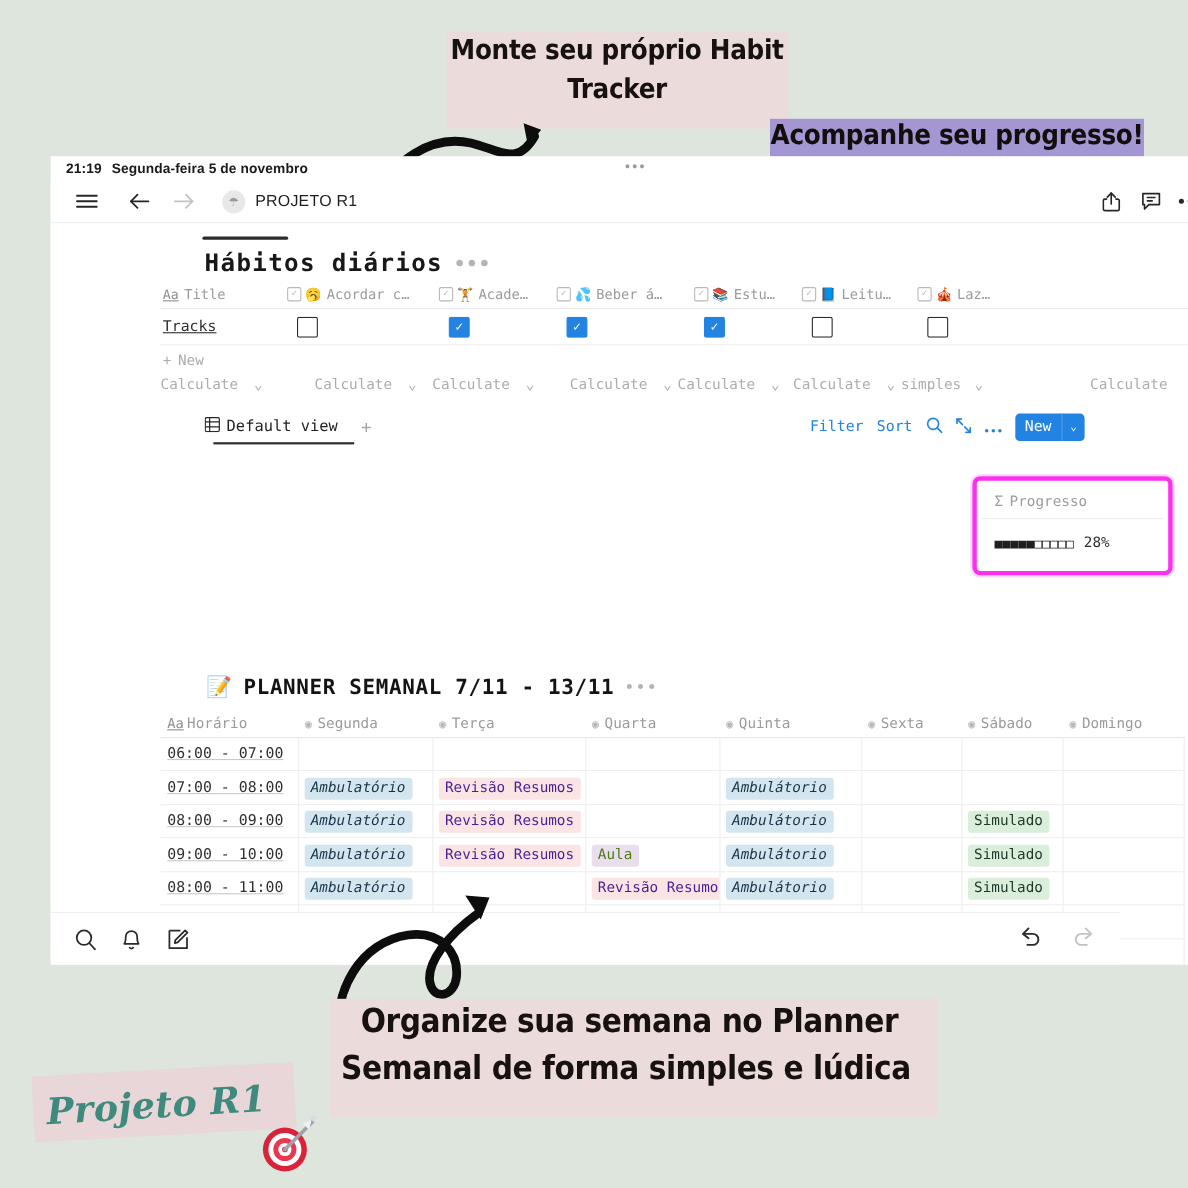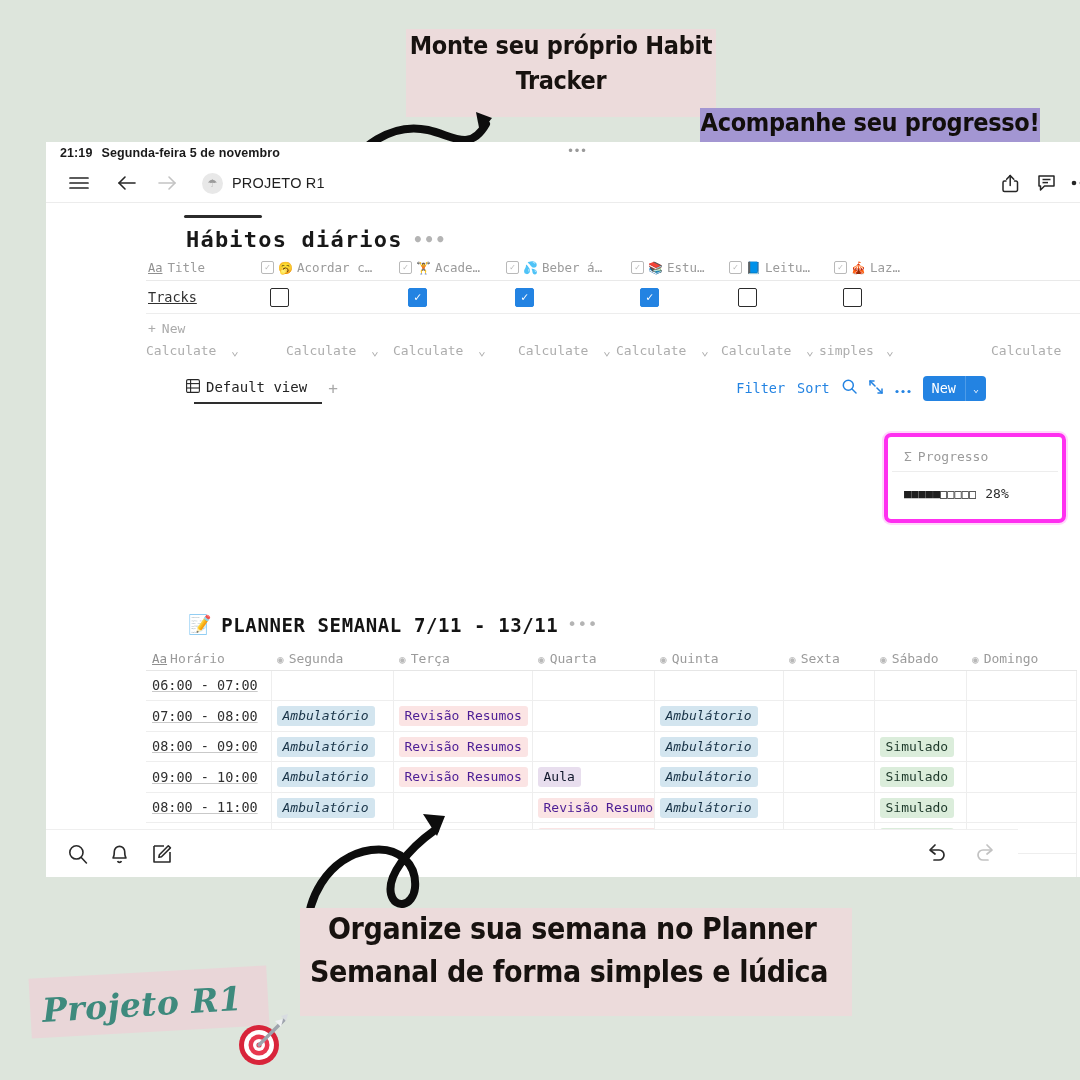--- a/index.html
+++ b/index.html
@@ -188,21 +188,21 @@
   .ptable td.time{
     border-right:1px solid #eeeeee;padding-left:6px;font-size:13.5px;color:#2f2f2f;
   }
   .ptable td.time span{text-decoration:underline;text-decoration-color:#c9c9c9;}
   .ptable td .chip{
     display:inline-block;padding:2px 6px;border-radius:3px;font-size:13px;line-height:1.25;
     margin-left:5px;white-space:nowrap;
   }
   .chip.blue{background:#d3e5ef;color:#183347;font-style:italic;}
   .chip.pink{background:#fbe4e4;color:#4c1d95;}
-  .chip.purple{background:#e8deee;color:#0f172a;}
+  .chip.purple{background:#e8deee;color:#4d7c0f;}
   .chip.green{background:#dbeddb;color:#1c3829;}
 
   
   .bottombar{
     position:absolute;left:0;bottom:0;width:972px;height:48px;background:#fff;
     border-top:1px solid #efefef;display:flex;align-items:center;padding:0 22px;box-sizing:border-box;
   }
   .bottombar .bic{width:42px;display:flex;align-items:center;color:#2a2a2a;}
   .bottombar .bright{margin-left:auto;display:flex;align-items:center;gap:26px;}
   .bottombar .bright .dimmed{color:#c2c2c2;}

